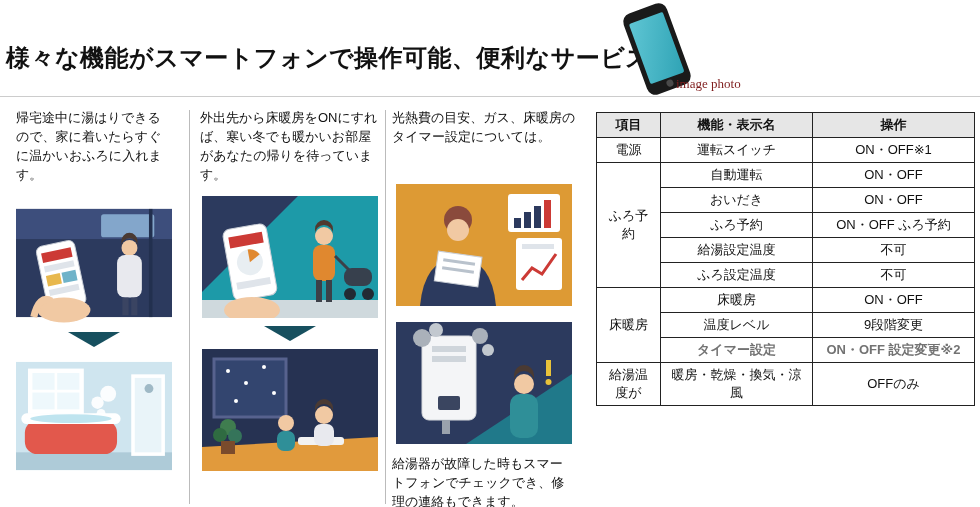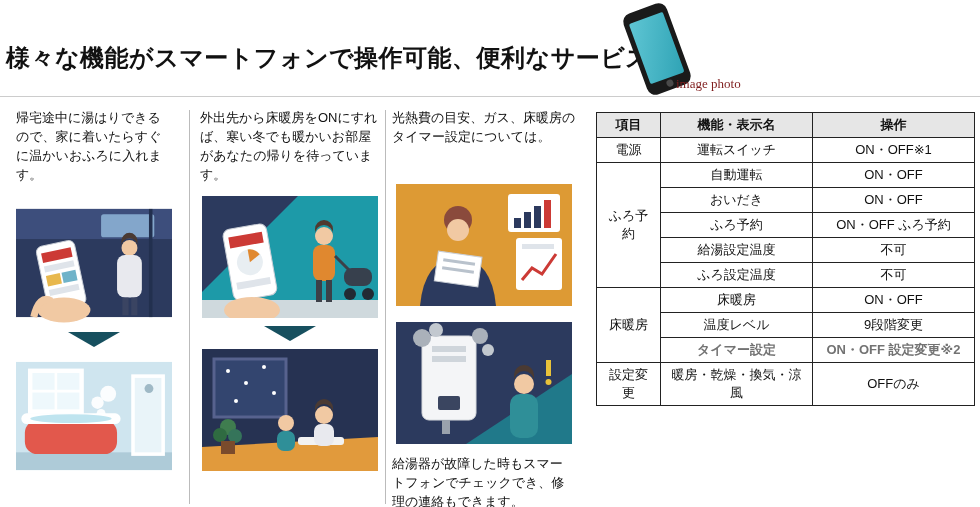--- a/index.html
+++ b/index.html
@@ -258,21 +258,21 @@
         </tr>
         <tr>
           <td>温度レベル</td>
           <td>9段階変更</td>
         </tr>
         <tr>
           <td class="hl">タイマー設定</td>
           <td class="hl">ON・OFF 設定変更※2</td>
         </tr>
         <tr>
-          <td class="cat">設定変更</td>
+          <td class="cat">給湯温度が</td>
           <td>暖房・乾燥・換気・涼風</td>
           <td>OFFのみ</td>
         </tr>
       </tbody>
     </table>
   </div>
 
 </div>
 
 </body></html>

